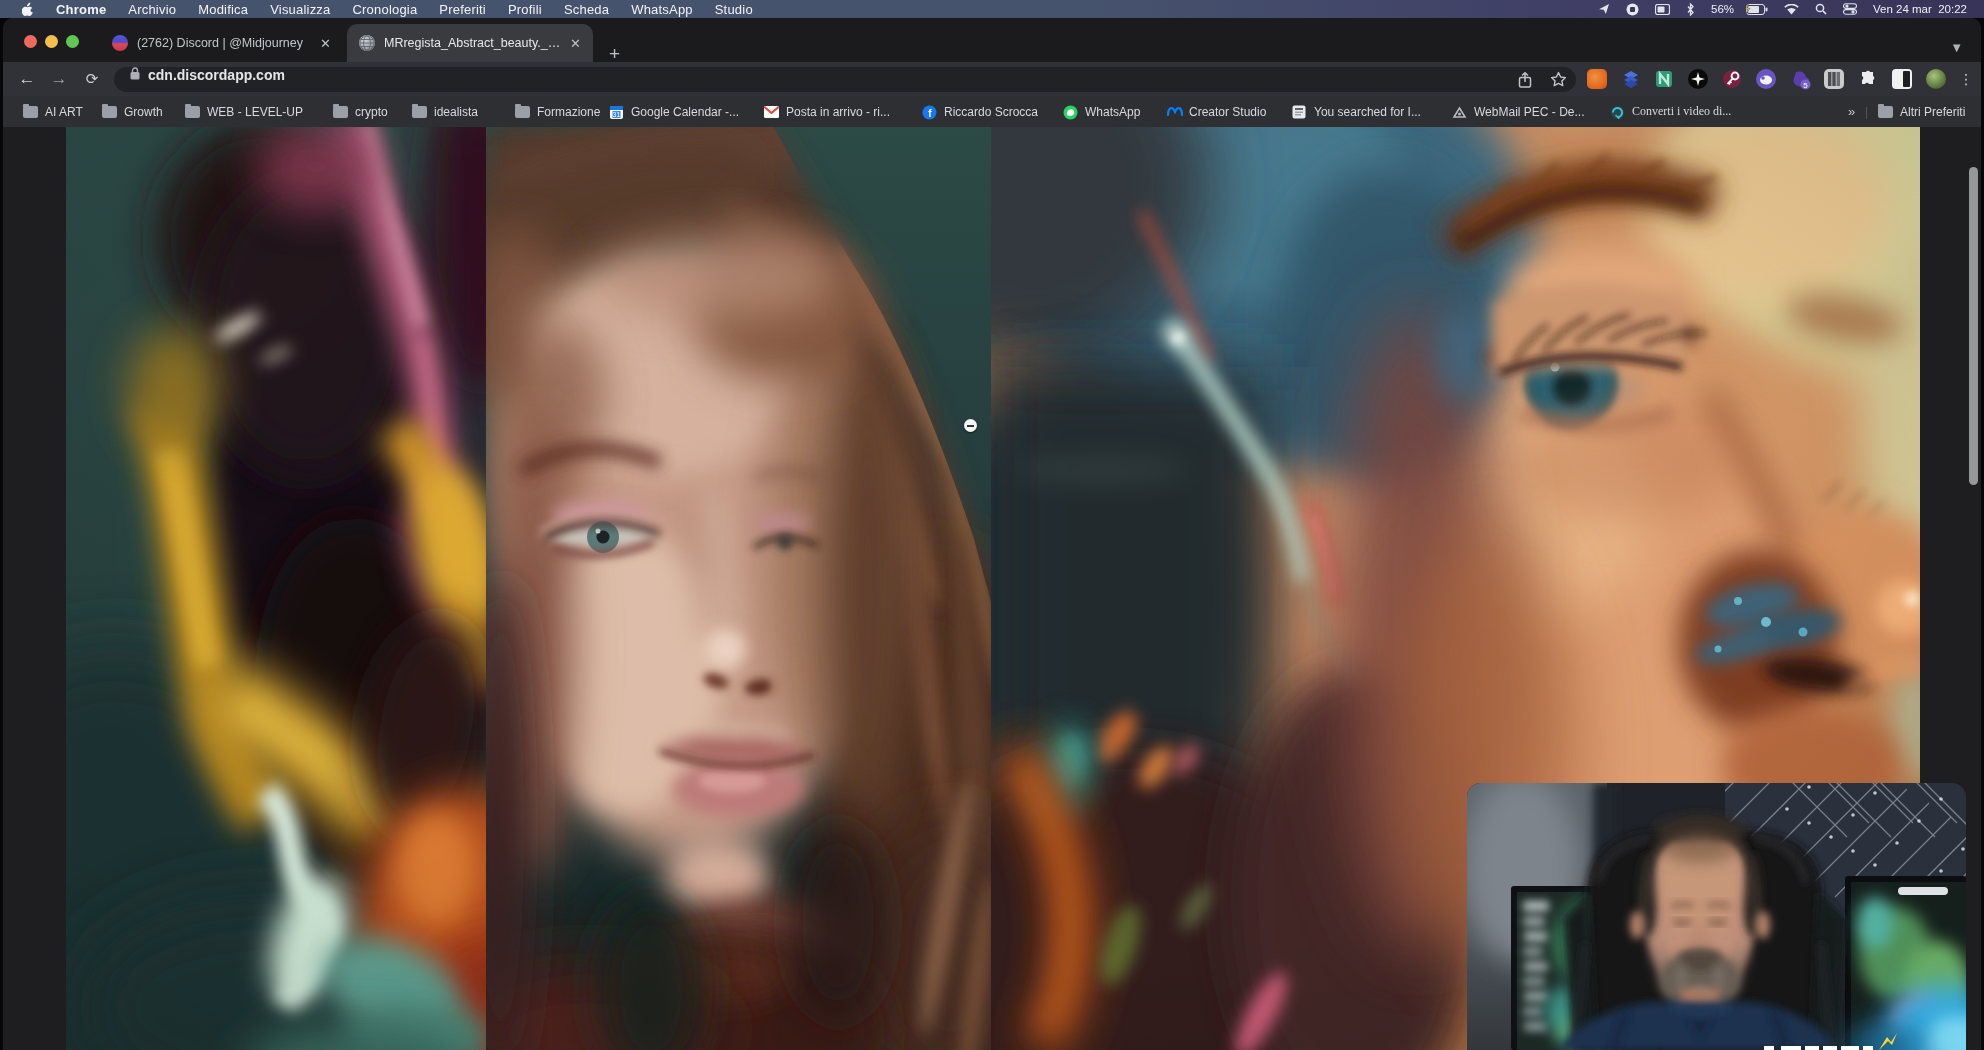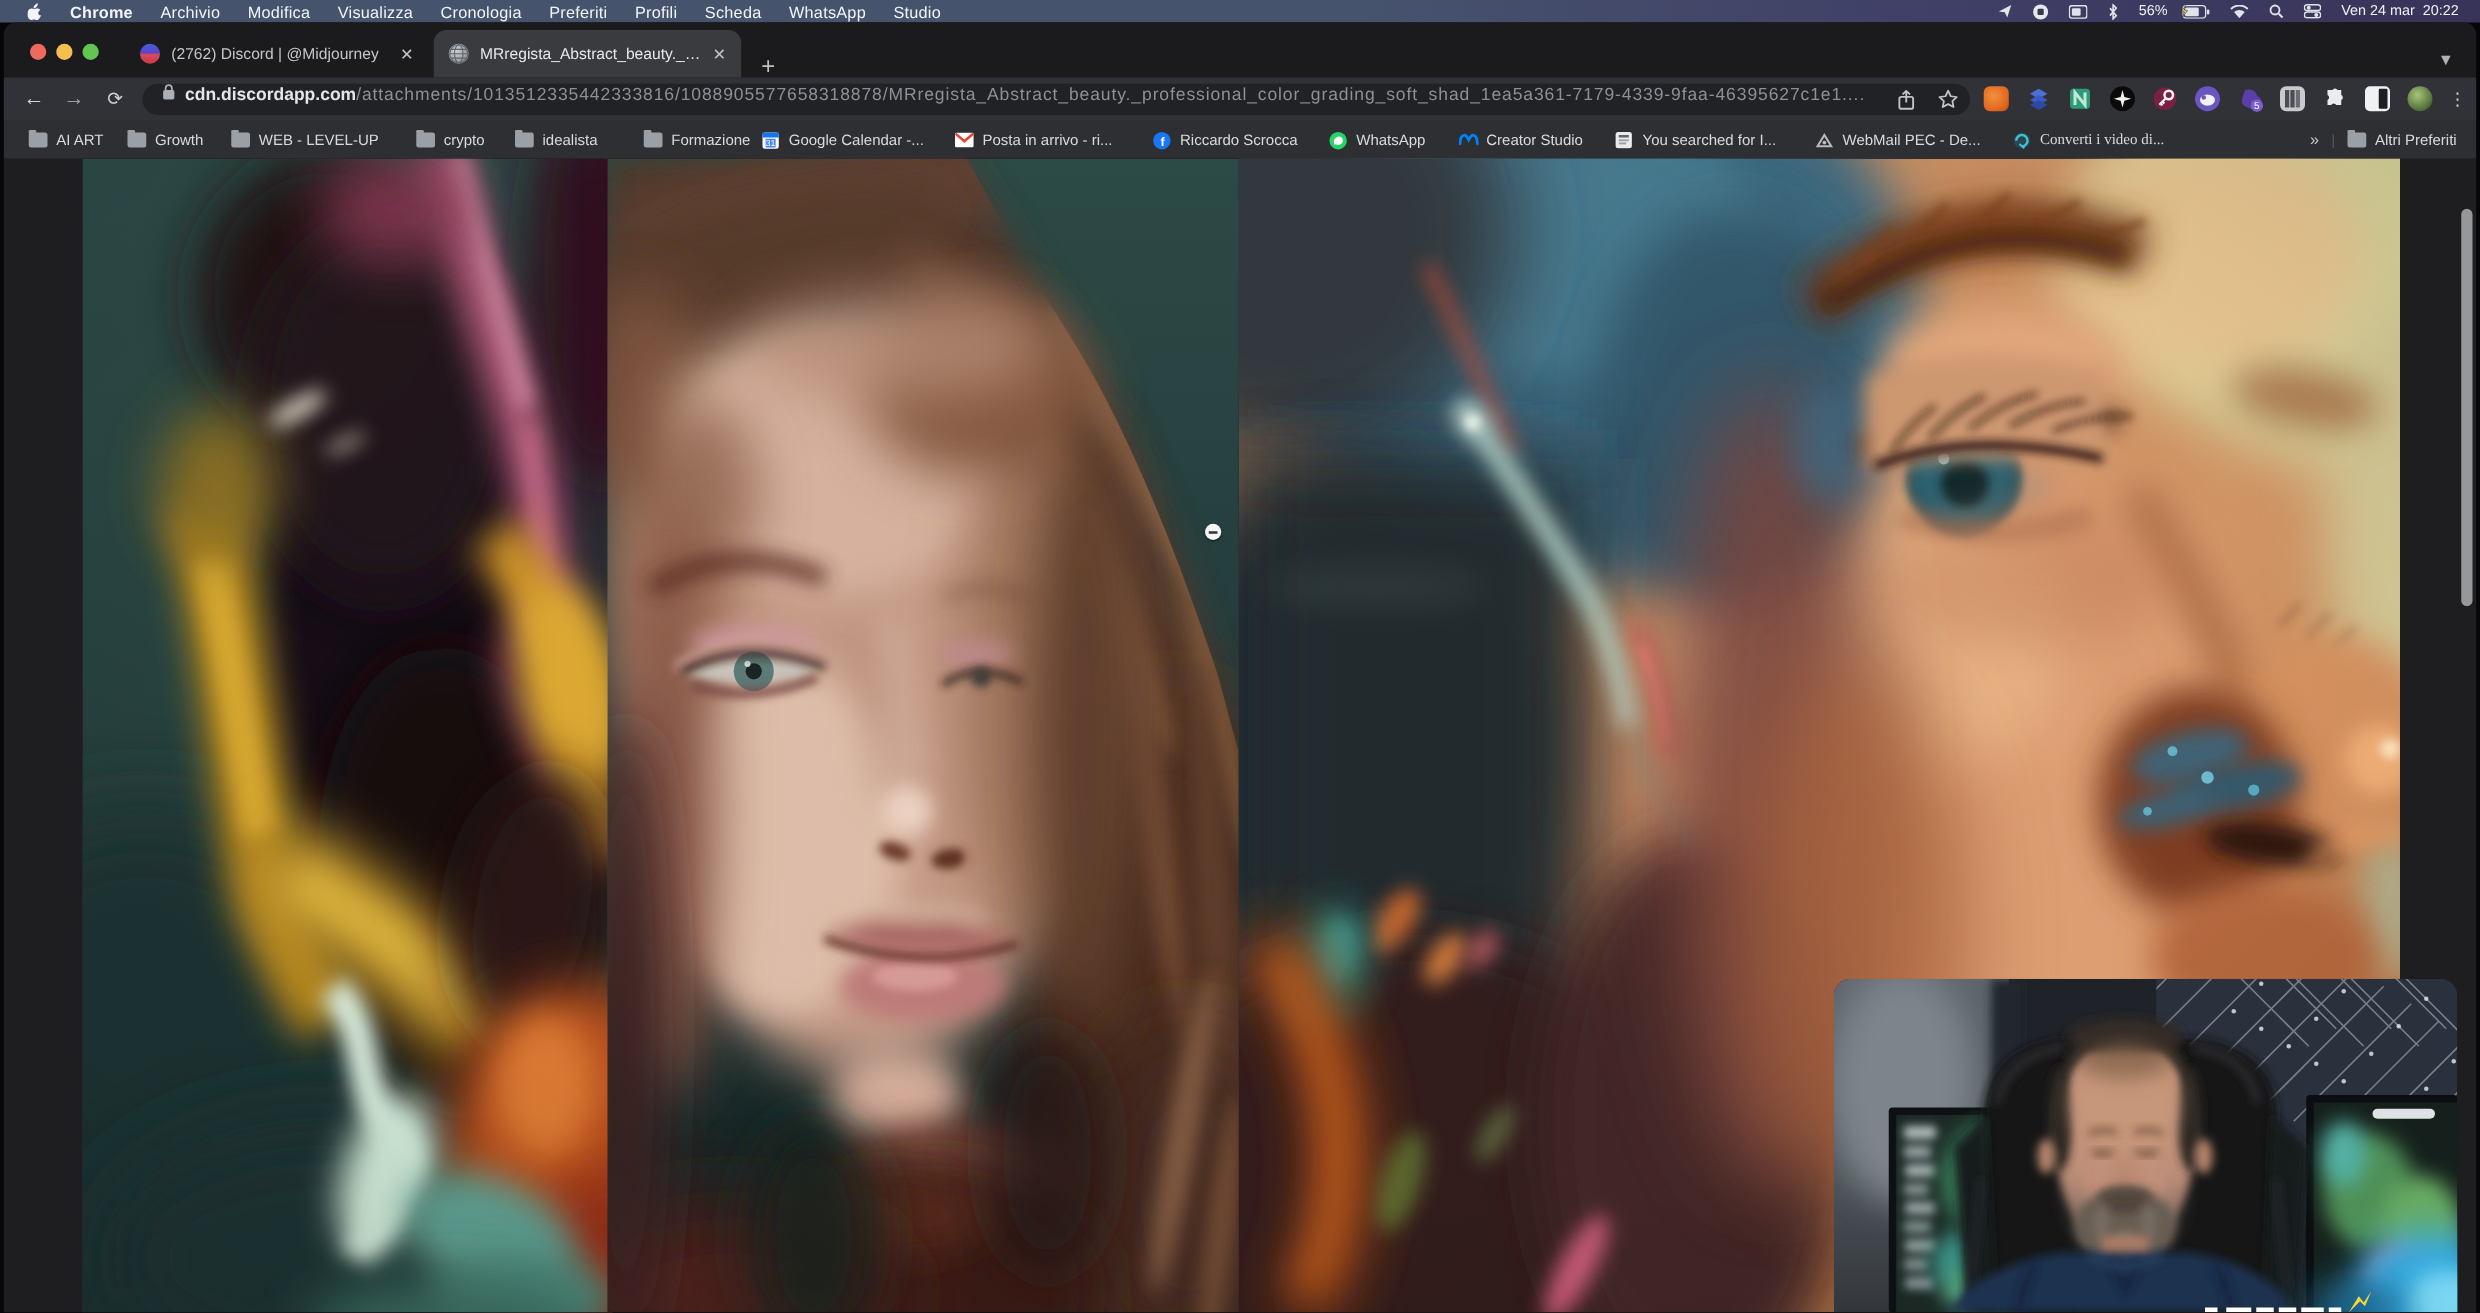--- a/index.html
+++ b/index.html
@@ -161,21 +161,20 @@
     <div id="toolbar">
       <div class="tbi" style="left:10px;width:28px;font-size:17px;">←</div>
       <div class="tbi" style="left:42px;width:28px;font-size:17px;color:#9ba0a5;">→</div>
       <div class="tbi" style="left:75px;width:28px;font-size:15px;">⟳</div>
       <div id="omni">
         <svg class="lock" width="10" height="13" viewBox="0 0 10 13">
             <rect x="0.5" y="5" width="9" height="7.5" rx="1.5" fill="#aab0b6"></rect>
             <path d="M2.5 5 V3.5 A2.5 2.5 0 0 1 7.5 3.5 V5" fill="none" stroke="#aab0b6" stroke-width="1.4"></path>
           </svg>
         <span class="host">cdn.discordapp.com</span>
-          <span class="path">/attachments/1013512335442333816/1088905577658318878/MRregista_Abstract_beauty._professional_color_grading_soft_shad_1ea5a361-7179-4339-9faa-46395627c1e1....</span>
         <svg style="position:absolute;left:1404px;top:5px;" width="14" height="16" viewBox="0 0 14 16">
             <rect x="1.5" y="5.5" width="11" height="9.5" rx="1.5" fill="none" stroke="#c0c4c8" stroke-width="1.5"></rect>
             <path d="M7 1 V10 M4 3.5 L7 0.8 L10 3.5" fill="none" stroke="#c0c4c8" stroke-width="1.5"></path>
           </svg>
         <svg style="position:absolute;left:1436px;top:4px;" width="17" height="17" viewBox="0 0 17 17">
             <path d="M8.5 1.6 L10.6 6 L15.4 6.6 L11.9 9.9 L12.8 14.6 L8.5 12.3 L4.2 14.6 L5.1 9.9 L1.6 6.6 L6.4 6 Z" fill="none" stroke="#c0c4c8" stroke-width="1.4" stroke-linejoin="round"></path>
           </svg>
       </div>
       <div class="ext" style="left:1584px;background:radial-gradient(circle at 40% 40%,#f2923c,#e0641e 70%,#b54a16);"></div>
       <div class="ext" style="left:1618px;"><svg width="20" height="20" viewBox="0 0 20 20">

